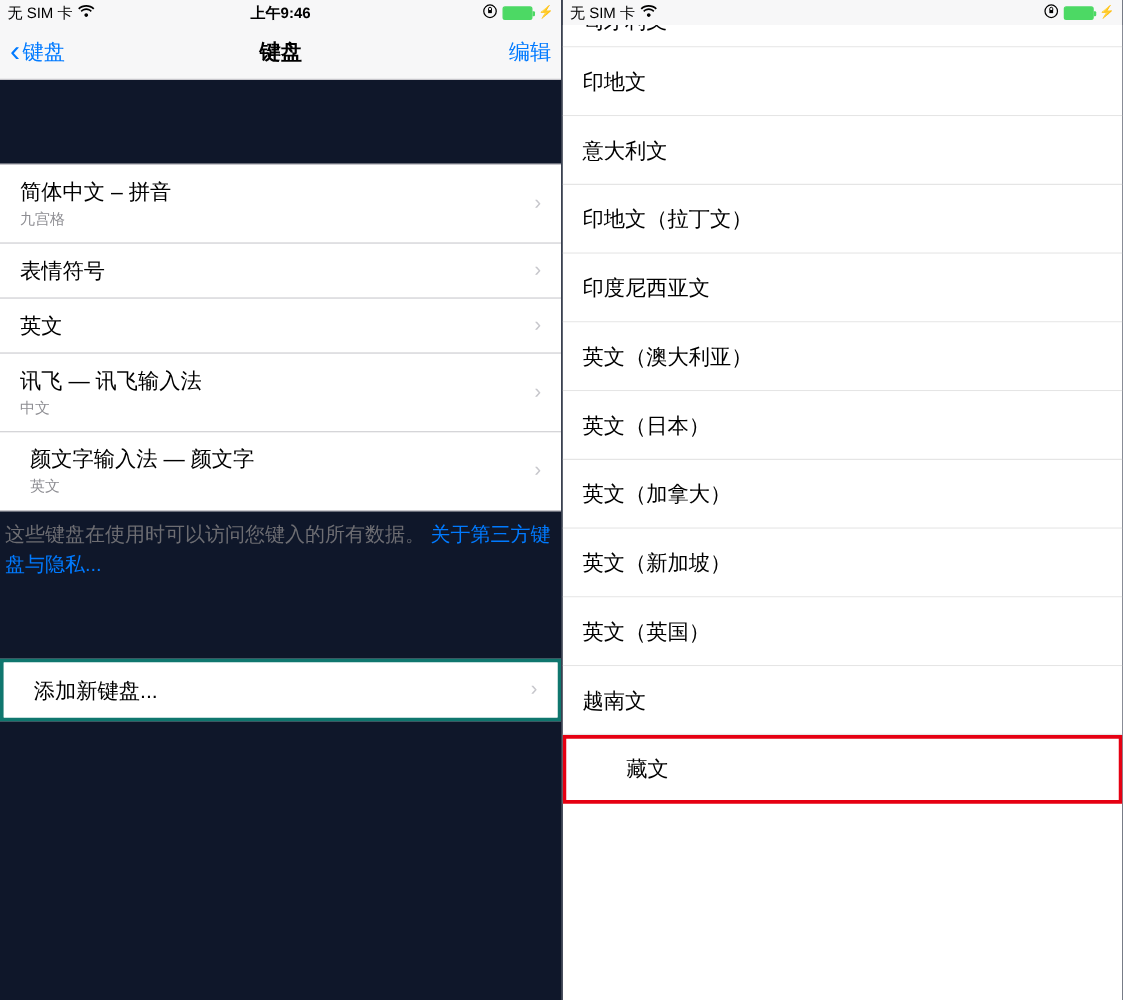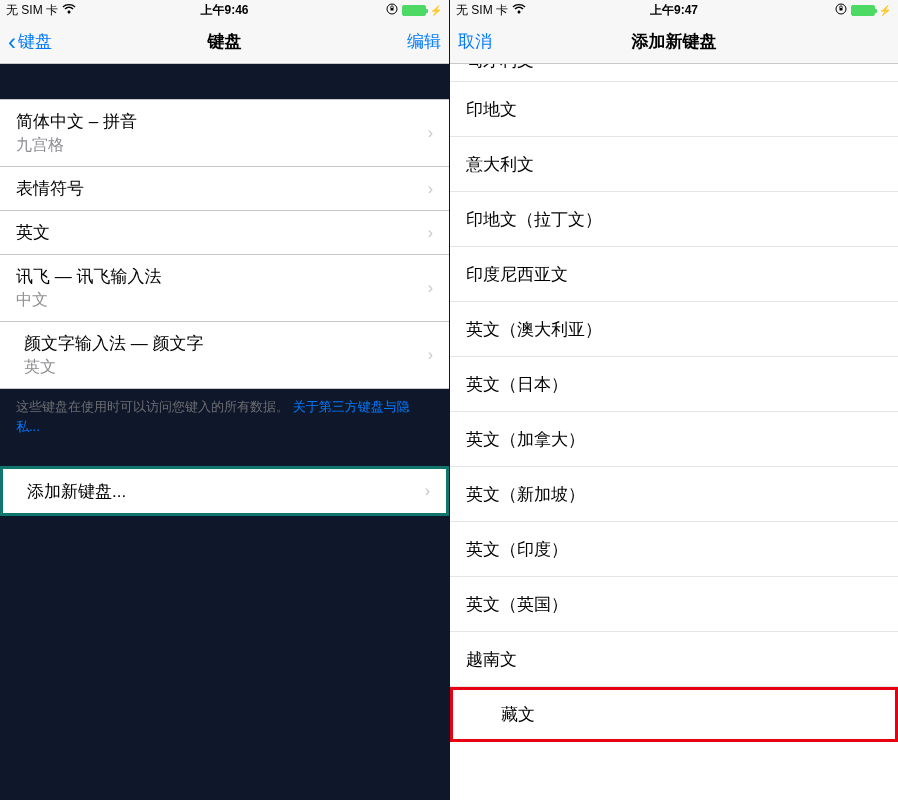--- a/index.html
+++ b/index.html
@@ -20,28 +20,28 @@
 
     
     .nav-bar { height: 44px; background: #f7f7f8; border-bottom: 1px solid #c8c7cc; display: flex; align-items: center; justify-content: space-between; padding: 0 8px; position: relative; }
     .nav-title { position: absolute; left: 0; right: 0; text-align: center; font-size: 17px; font-weight: 600; color: #000; pointer-events: none; }
     .nav-left, .nav-right { display: flex; align-items: center; color: #007aff; font-size: 17px; z-index: 1; }
     .nav-back-chevron { font-size: 24px; margin-right: 2px; line-height: 1; }
 
     
     .content { flex: 1; overflow: hidden; }
     .spacer { height: 35px; }
-    .section { background: #fff; border-top: 1px solid #c8c7cc; border-bottom: 1px solid #c8c7cc; }
+    .section { background: #fff; border-top: 1px solid #c8c7cc; border-bottom: 1px solid #c8c7cc; margin-top: 32px; }
     .cell { background: #fff; min-height: 44px; padding: 10px 16px; display: flex; align-items: center; justify-content: space-between; border-bottom: 1px solid #c8c7cc; position: relative; }
     .section .cell:last-child { border-bottom: none; padding-left: 24px; }
     .cell-body { display: flex; flex-direction: column; }
     .cell-title { font-size: 17px; color: #000; }
-    .cell-sub { font-size: 16px; color: #8e8e93; margin-top: 2px; }
+    .cell-sub { font-size: 12px; color: #8e8e93; margin-top: 2px; }
     .chevron { color: #c7c7cc; font-size: 16px; }
-    .footer-text { font-size: 13px; color: #6d6d72; padding: 8px 16px; line-height: 1.5; }
+    .footer-text { font-size: 16px; color: #6d6d72; padding: 8px 4px; line-height: 1.5; }
     .footer-link { color: #007aff; }
 
     .highlight-red { border: 3px solid #0f766e; }
     
     
     .right-content { background: #fff; flex: 1; overflow: hidden; }
     .list-row { background: #fff; height: 55px; padding: 0 16px; display: flex; align-items: center; font-size: 17px; color: #000; border-bottom: 1px solid #e5e5e5; }
     .list-row.partial-top { height: 18px; border-top: none; }
     .list-row.partial-top .cell-title { position: relative; top: -12px; }
   </style>
@@ -143,41 +143,33 @@
   <div class="status-bar">
     <div class="status-left">
       <span>无 SIM 卡</span>
       <span class="wifi-icon">
         <svg width="14" height="10" viewBox="0 0 14 10">
             <path d="M7 9.5c.8 0 1.5-.7 1.5-1.5S7.8 6.5 7 6.5 5.5 7.2 5.5 8 6.2 9.5 7 9.5zM3.5 5.5C4.4 4.6 5.6 4 7 4s2.6.6 3.5 1.5l1-1C10.2 3.2 8.7 2.5 7 2.5S3.8 3.2 2.5 4.5l1 1zM.5 2.5C2.2.8 4.5 0 7 0s4.8.8 6.5 2.5l-1 1C11.1 2.1 9.1 1.3 7 1.3S2.9 2.1 1.5 3.5l-1-1z" fill="#000"></path>
           </svg>
       </span>
       <span class="vpn-box">VPN</span>
     </div>
-    <div class="status-center">上午9:47</div>
     <div class="status-right">
       <span class="lock-icon">
         <svg width="12" height="12" viewBox="0 0 12 12">
             <circle cx="6" cy="6" r="5" fill="none" stroke="#000" stroke-width="1"></circle>
             <rect x="4.5" y="5" width="3" height="2.5" fill="#000"></rect>
             <path d="M4.8 5 V4 a1.2 1.2 0 0 1 2.4 0 V5" fill="none" stroke="#000" stroke-width="0.8"></path>
           </svg>
       </span>
       <span class="battery"></span>
       <span class="bolt">⚡</span>
     </div>
   </div>
 
-  <div class="nav-bar">
-    <div class="nav-left">
-      <span>取消</span>
-    </div>
-    <div class="nav-title">添加新键盘</div>
-    <div class="nav-right"></div>
-  </div>
 
   <div class="right-content" id="lang-list">
     <div class="list-row partial-top">
       <span class="cell-title">匈牙利文</span>
     </div>
 
   <div class="list-row">
         <span class="cell-title">印地文</span>
       </div>
       <div class="list-row">
@@ -195,23 +187,20 @@
       <div class="list-row">
         <span class="cell-title">英文（日本）</span>
       </div>
       <div class="list-row">
         <span class="cell-title">英文（加拿大）</span>
       </div>
       <div class="list-row">
         <span class="cell-title">英文（新加坡）</span>
       </div>
       <div class="list-row">
-        <span class="cell-title">英文（印度）</span>
-      </div>
-      <div class="list-row">
         <span class="cell-title">英文（英国）</span>
       </div>
       <div class="list-row">
         <span class="cell-title">越南文</span>
       </div>
       <div class="list-row" style="border: 3px solid rgb(230, 0, 18); padding-left: 48px;">
         <span class="cell-title">藏文</span>
       </div>
     </div>
 </div>

